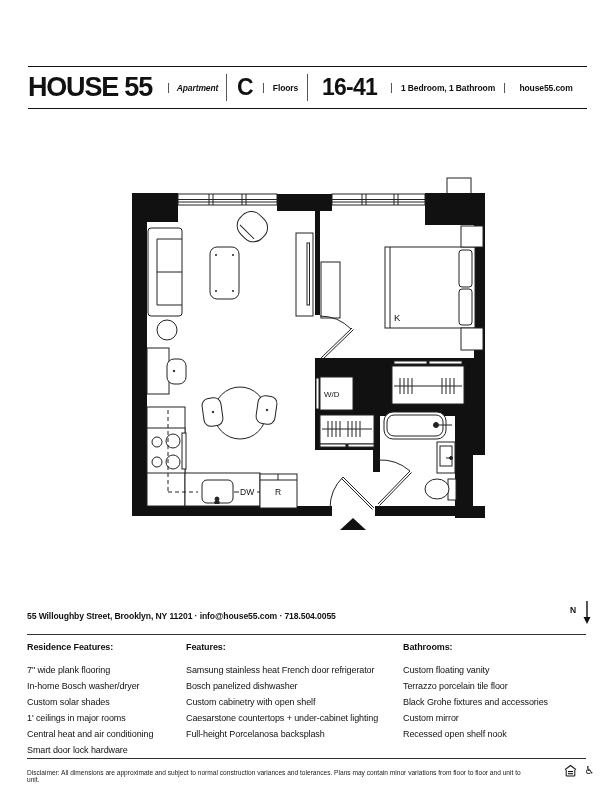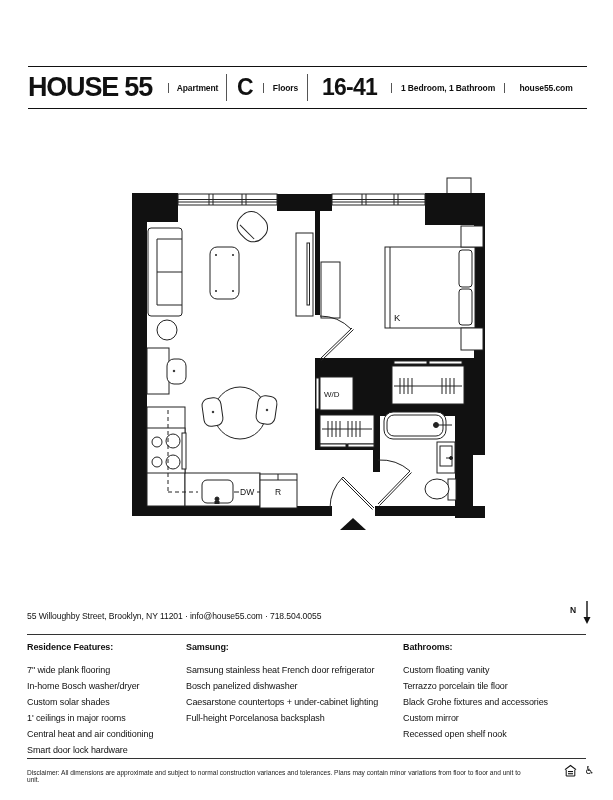--- a/index.html
+++ b/index.html
@@ -6,29 +6,29 @@
   .page{position:relative;width:613px;height:800px;background:#fff;overflow:hidden;
         font-family:"Liberation Sans","DejaVu Sans",sans-serif;color:#111;}
   
   .header{position:absolute;left:28px;top:22px;width:559px;height:41px;
           border-top:1.5px solid #111;border-bottom:1.5px solid #111;display:flex;align-items:center;margin-top:44px;}
   .h-cell{display:flex;align-items:center;justify-content:center;border-left:1px solid #555;box-sizing:border-box;}
   .h-brand{width:140px;border-left:none;justify-content:flex-start;
            font-size:27px;font-weight:bold;letter-spacing:-1.2px;}
   .h-small{font-size:8.5px;font-weight:bold;letter-spacing:-0.1px;}
   .h-big{font-size:23px;font-weight:bold;letter-spacing:-0.8px;}
-  .w-apt{width:58px;}.w-c{width:37px;}.w-fl{width:44px;}.w-num{width:84px;}.w-bb{width:113px;}.w-web{flex:1;}
+  .w-apt{width:58px;font-style:italic;}.w-c{width:37px;}.w-fl{width:44px;}.w-num{width:84px;}.w-bb{width:113px;}.w-web{flex:1;}
   
   .plan{position:absolute;left:110px;top:170px;width:400px;height:365px;}
   .plan svg{display:block;width:100%;height:100%;}
   .plan text{font-family:"Liberation Sans","DejaVu Sans",sans-serif;fill:#111;}
   
   .compass{position:absolute;left:568px;top:598px;width:30px;height:30px;}
   
-  .address{position:absolute;left:27px;top:611px;font-size:8.6px;font-weight:normal;letter-spacing:-0.1px;}
+  .address{position:absolute;left:27px;top:611px;font-size:8.6px;font-weight:bold;letter-spacing:-0.1px;}
   .rule1{position:absolute;left:27px;top:634px;width:559px;border-top:1.2px solid #333;}
   .features{position:absolute;left:27px;top:642px;width:559px;display:flex;}
   .fcol1{width:159px;}.fcol2{width:217px;}.fcol3{width:183px;}
   .col-heading{font-size:9px;font-weight:bold;margin:0 0 10px 0;letter-spacing:-0.1px;}
   .feat-item{font-size:9px;font-weight:normal;line-height:16px;letter-spacing:-0.1px;white-space:nowrap;}
   
   .rule2{position:absolute;left:27px;top:758px;width:559px;border-top:1.2px solid #333;}
   .disclaimer{position:absolute;left:27px;top:769px;width:505px;font-size:6.6px;color:#222;letter-spacing:0;}
   .footer-icons{position:absolute;right:19px;top:764px;display:flex;gap:7px;align-items:center;}
   .wheel{font-size:11px;line-height:11px;font-family:"DejaVu Sans",sans-serif;}
@@ -200,23 +200,24 @@
     <div class="fcol1">
       <p class="col-heading">Residence Features:</p>
       <div class="feat-item">7" wide plank flooring</div>
       <div class="feat-item">In-home Bosch washer/dryer</div>
       <div class="feat-item">Custom solar shades</div>
       <div class="feat-item">1' ceilings in major rooms</div>
       <div class="feat-item">Central heat and air conditioning</div>
       <div class="feat-item">Smart door lock hardware</div>
     </div>
     <div class="fcol2">
-      <p class="col-heading">Samsung:</p>
+      <p class="col-heading">Features:</p>
       <div class="feat-item">Samsung stainless heat French door refrigerator</div>
       <div class="feat-item">Bosch panelized dishwasher</div>
+      <div class="feat-item">Custom cabinetry with open shelf</div>
       <div class="feat-item">Caesarstone countertops + under-cabinet lighting</div>
       <div class="feat-item">Full-height Porcelanosa backsplash</div>
     </div>
     <div class="fcol3">
       <p class="col-heading">Bathrooms:</p>
       <div class="feat-item">Custom floating vanity</div>
       <div class="feat-item">Terrazzo porcelain tile floor</div>
       <div class="feat-item">Black Grohe fixtures and accessories</div>
       <div class="feat-item">Custom mirror</div>
       <div class="feat-item">Recessed open shelf nook</div>

